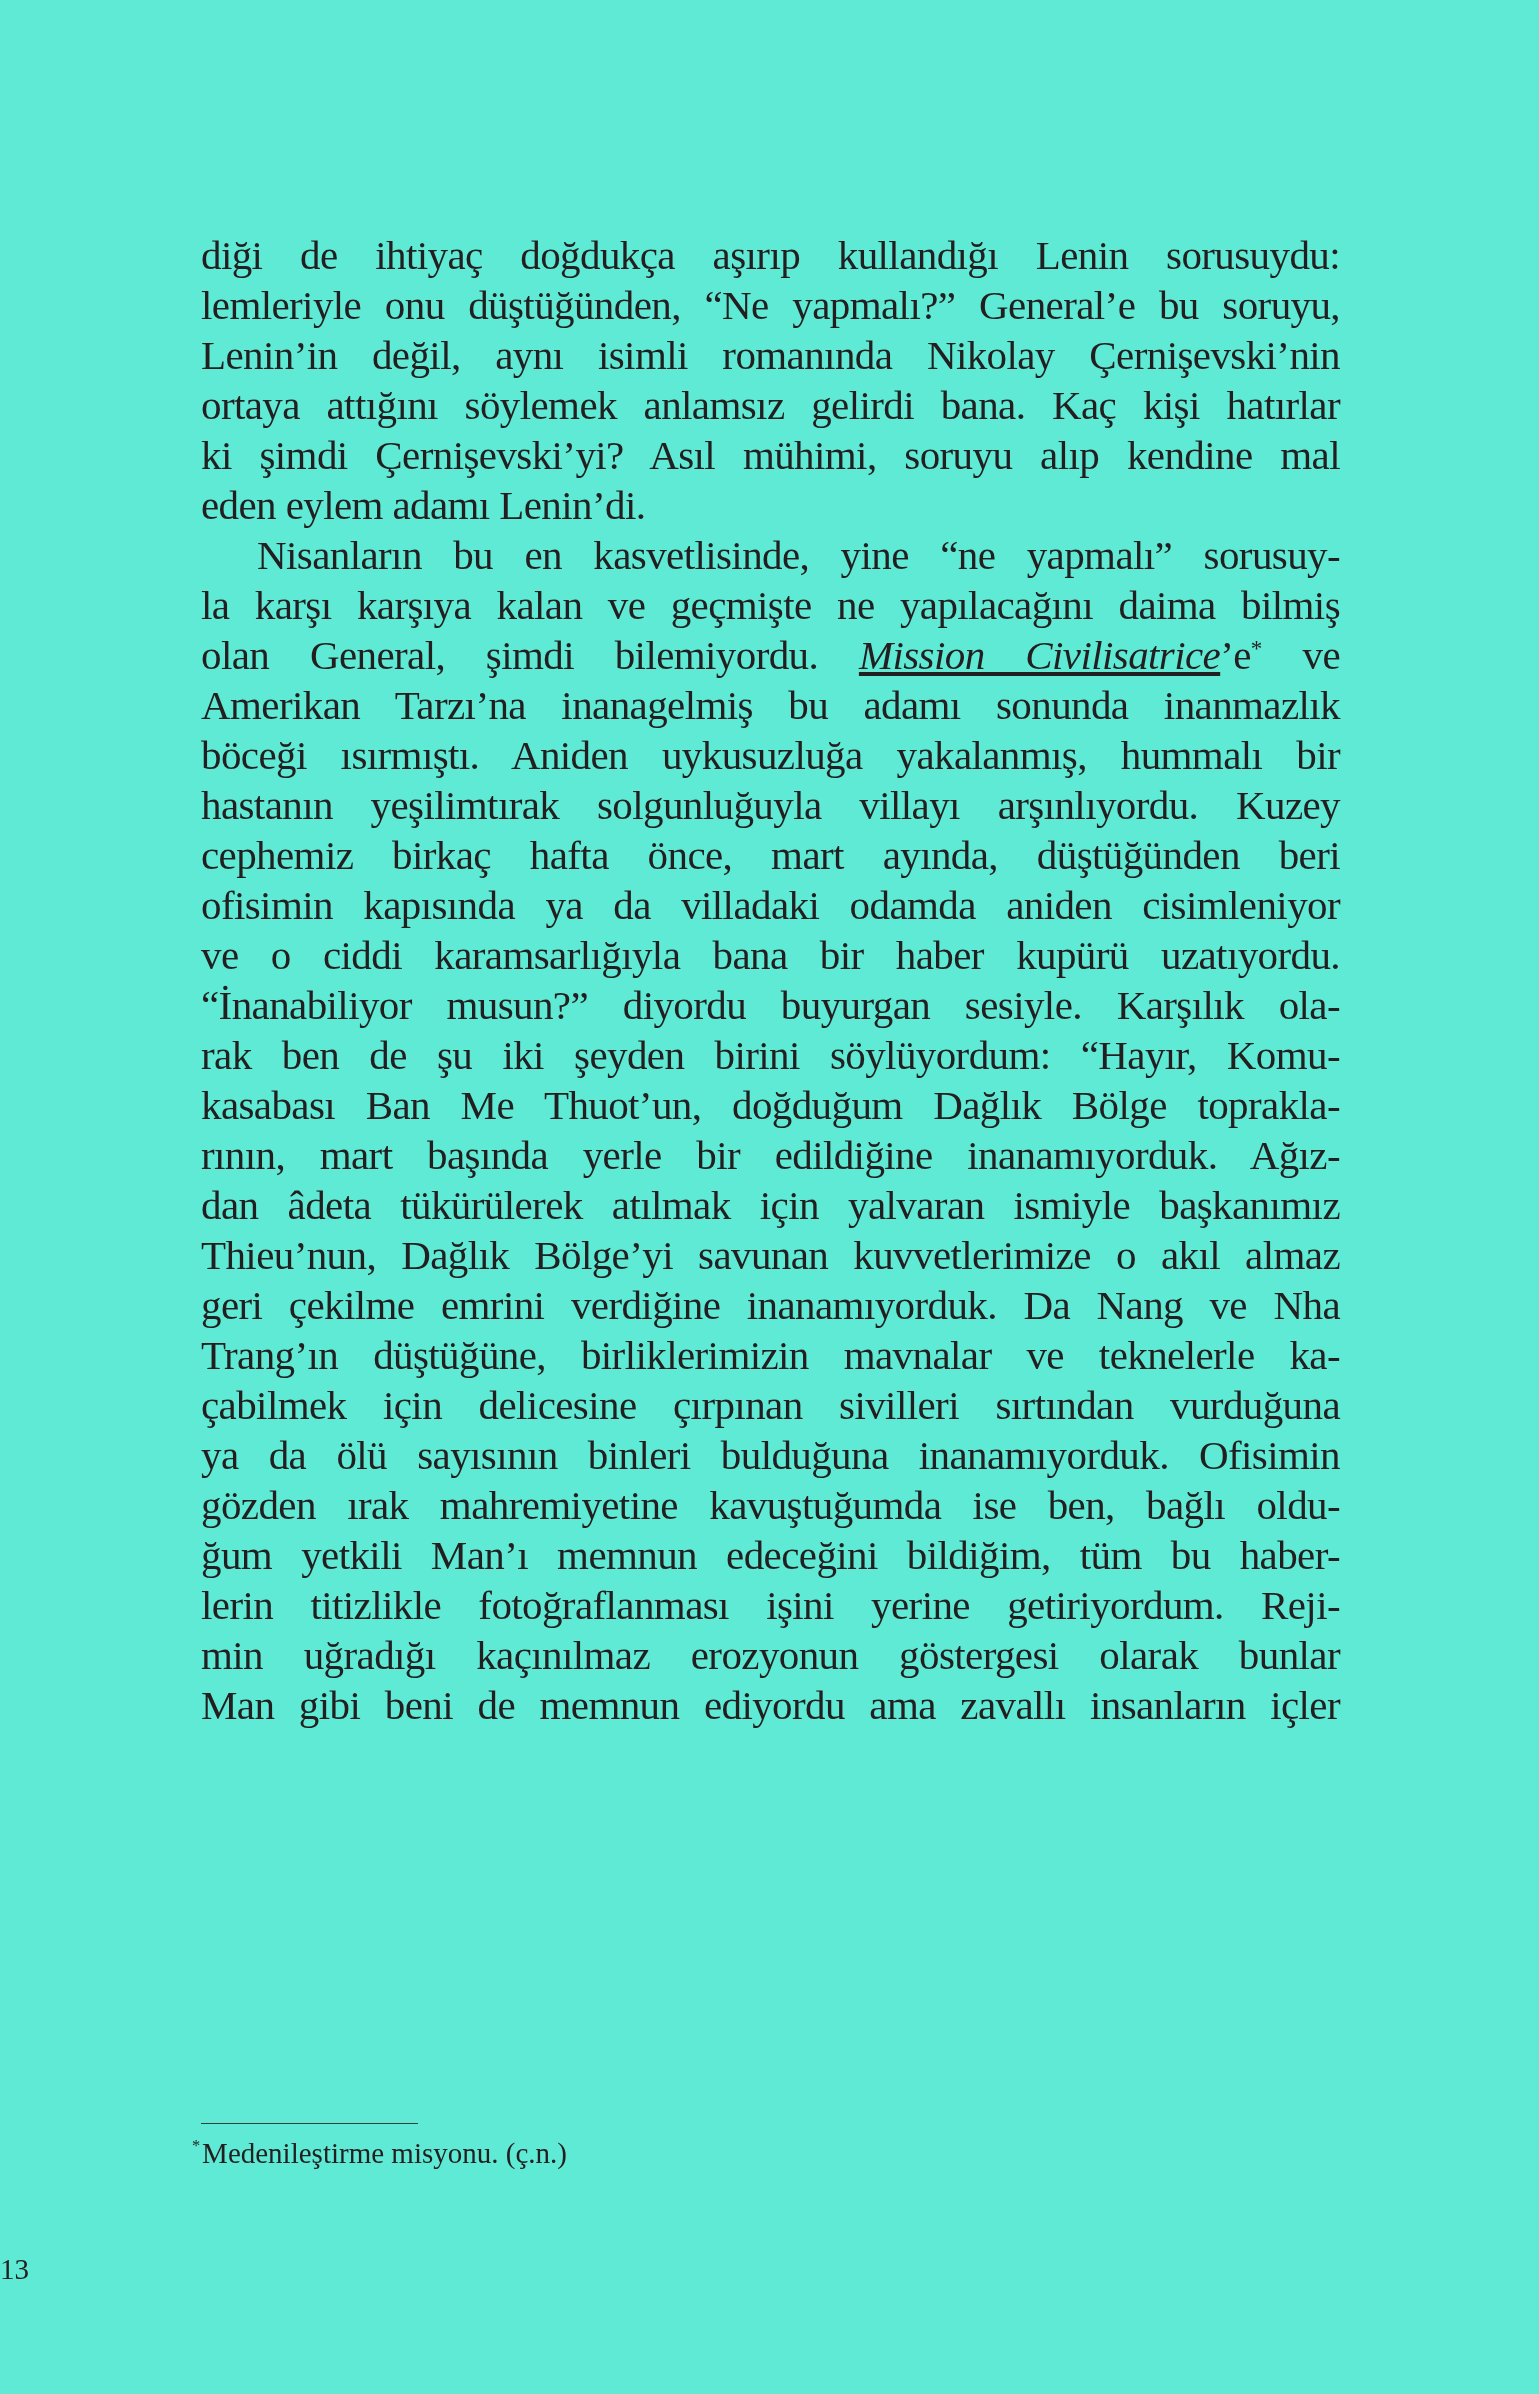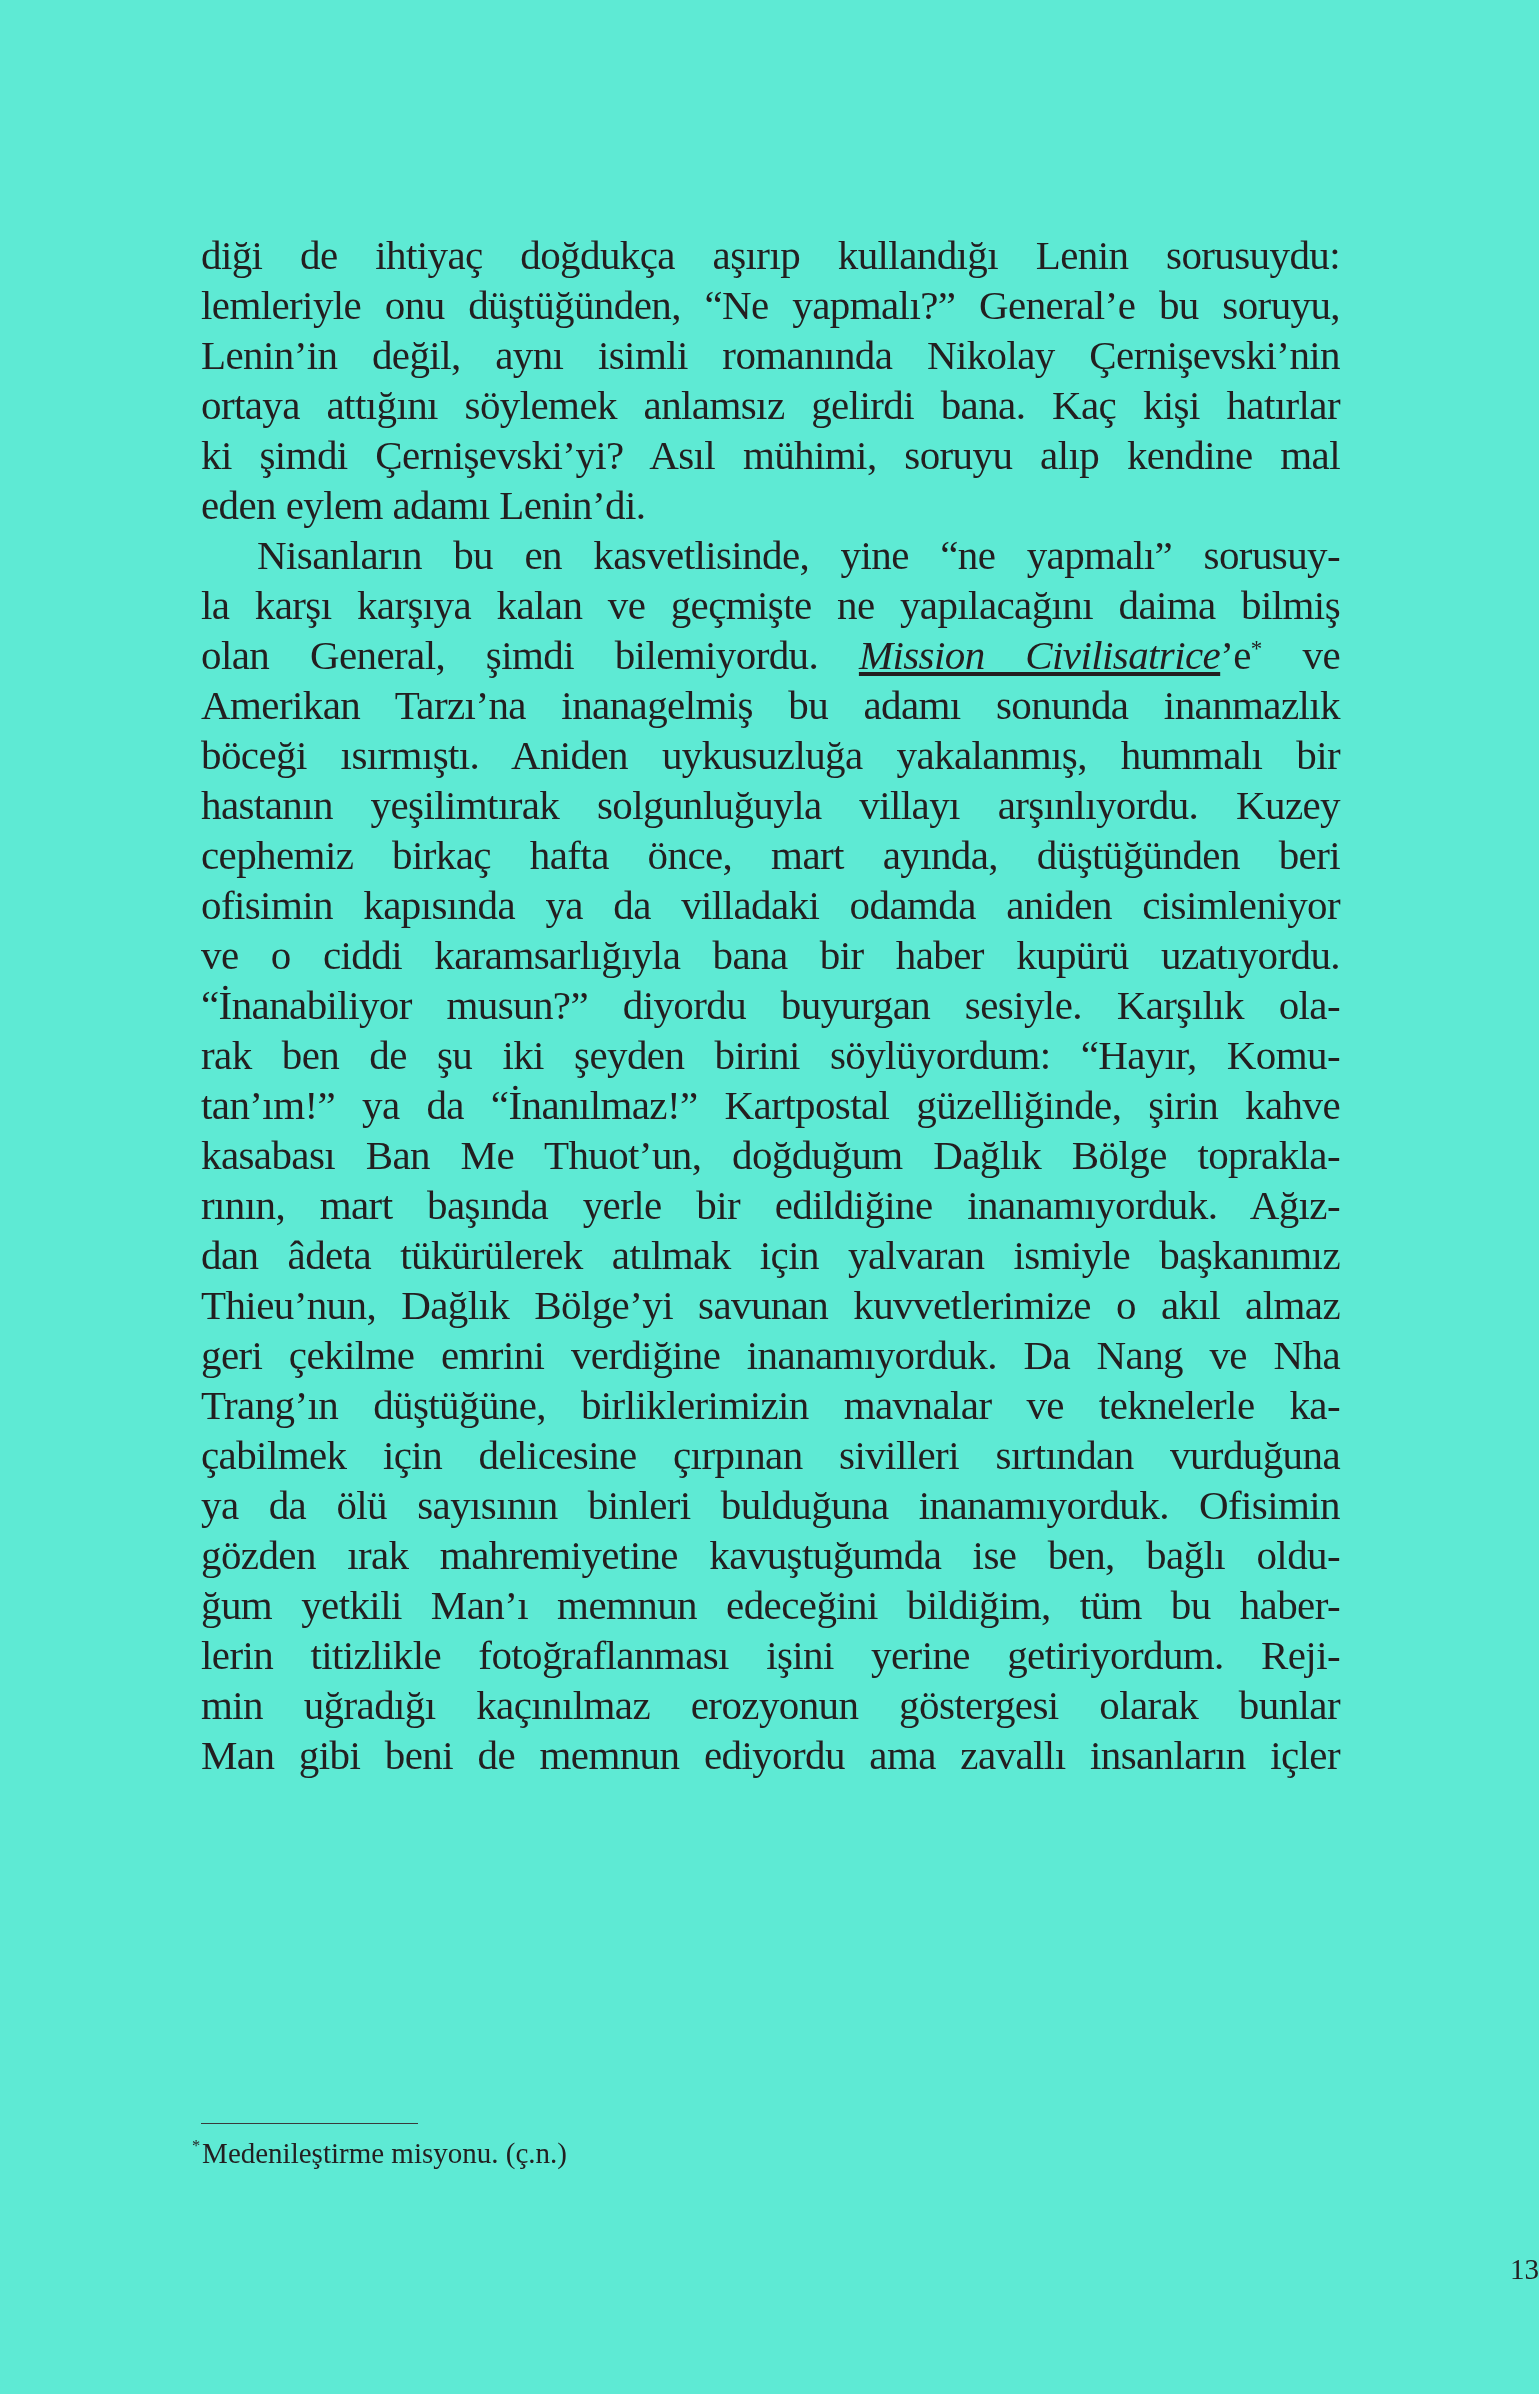--- a/index.html
+++ b/index.html
@@ -25,21 +25,21 @@
   .footnote-rule {
     position: absolute; left: 201px; top: 2123px; width: 217px; height: 0;
     border-top: 1.9px solid #3a3a3a;
   }
   .footnote {
     position: absolute; left: 192px; top: 2134px; font-size: 29px;
     line-height: 39px; color: #231f20; white-space: nowrap;
   }
   .footnote sup { font-size: 16.4px; vertical-align: 11.6px; line-height: 0; margin-right: 1.9px; }
   .page-number {
-    position: absolute; left: 0; width: 1539px; top: 2250px; text-align: right;
+    position: absolute; left: 0; width: 1539px; top: 2250px; text-align: left;
     font-size: 29px; line-height: 39px; color: #231f20;
   }
 </style>
 </head>
 <body>
 
 <div class="page">
   <div class="text-block" id="text-block">
       <div>
         <span class="line">diği de ihtiyaç doğdukça aşırıp kullandığı Lenin sorusuydu:</span>
@@ -54,21 +54,20 @@
         <span class="line">la karşı karşıya kalan ve geçmişte ne yapılacağını daima bilmiş</span>
         <span class="line"><span>olan General, şimdi bilemiyordu. </span><em>Mission Civilisatrice</em><span>’e</span><sup>*</sup><span> ve</span></span>
         <span class="line">Amerikan Tarzı’na inanagelmiş bu adamı sonunda inanmazlık</span>
         <span class="line">böceği ısırmıştı. Aniden uykusuzluğa yakalanmış, hummalı bir</span>
         <span class="line">hastanın yeşilimtırak solgunluğuyla villayı arşınlıyordu. Kuzey</span>
         <span class="line">cephemiz birkaç hafta önce, mart ayında, düştüğünden beri</span>
         <span class="line">ofisimin kapısında ya da villadaki odamda aniden cisimleniyor</span>
         <span class="line">ve o ciddi karamsarlığıyla bana bir haber kupürü uzatıyordu.</span>
         <span class="line">“İnanabiliyor musun?” diyordu buyurgan sesiyle. Karşılık ola-</span>
         <span class="line">rak ben de şu iki şeyden birini söylüyordum: “Hayır, Komu-</span>
-        <span class="line">tan’ım!” ya da “İnanılmaz!” Kartpostal güzelliğinde, şirin kahve</span>
         <span class="line">kasabası Ban Me Thuot’un, doğduğum Dağlık Bölge toprakla-</span>
         <span class="line">rının, mart başında yerle bir edildiğine inanamıyorduk. Ağız-</span>
         <span class="line">dan âdeta tükürülerek atılmak için yalvaran ismiyle başkanımız</span>
         <span class="line">Thieu’nun, Dağlık Bölge’yi savunan kuvvetlerimize o akıl almaz</span>
         <span class="line">geri çekilme emrini verdiğine inanamıyorduk. Da Nang ve Nha</span>
         <span class="line">Trang’ın düştüğüne, birliklerimizin mavnalar ve teknelerle ka-</span>
         <span class="line">çabilmek için delicesine çırpınan sivilleri sırtından vurduğuna</span>
         <span class="line">ya da ölü sayısının binleri bulduğuna inanamıyorduk. Ofisimin</span>
         <span class="line">gözden ırak mahremiyetine kavuştuğumda ise ben, bağlı oldu-</span>
         <span class="line">ğum yetkili Man’ı memnun edeceğini bildiğim, tüm bu haber-</span>

